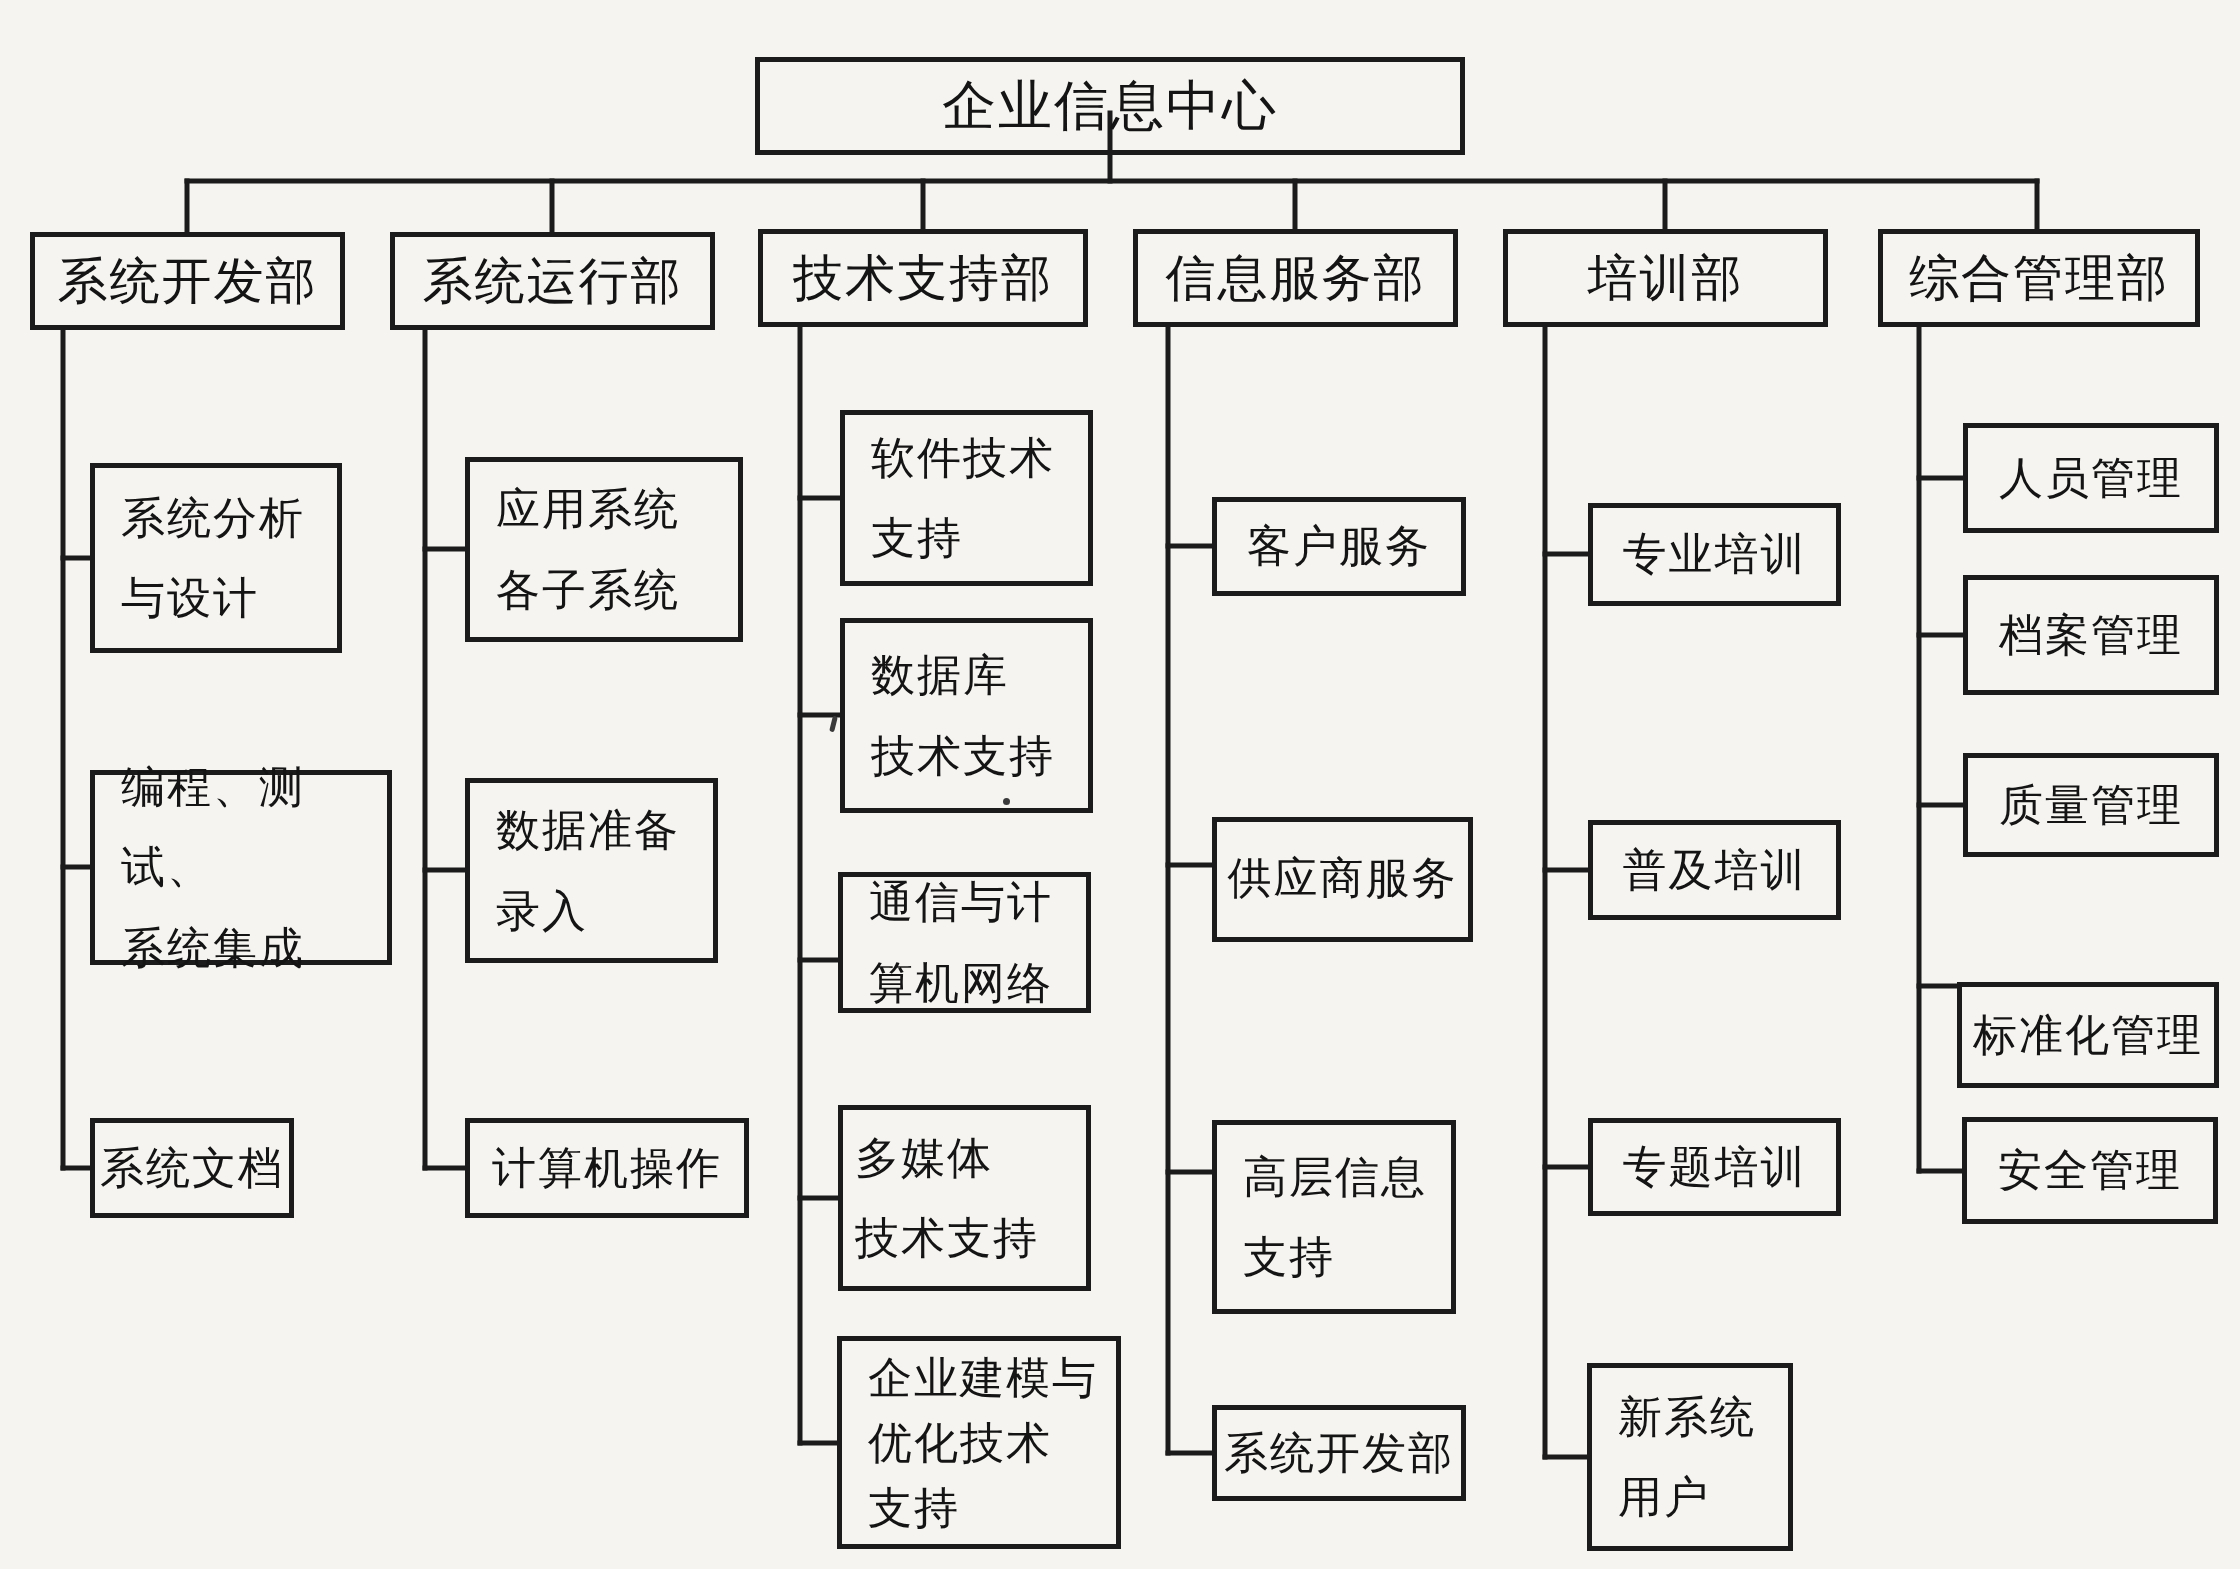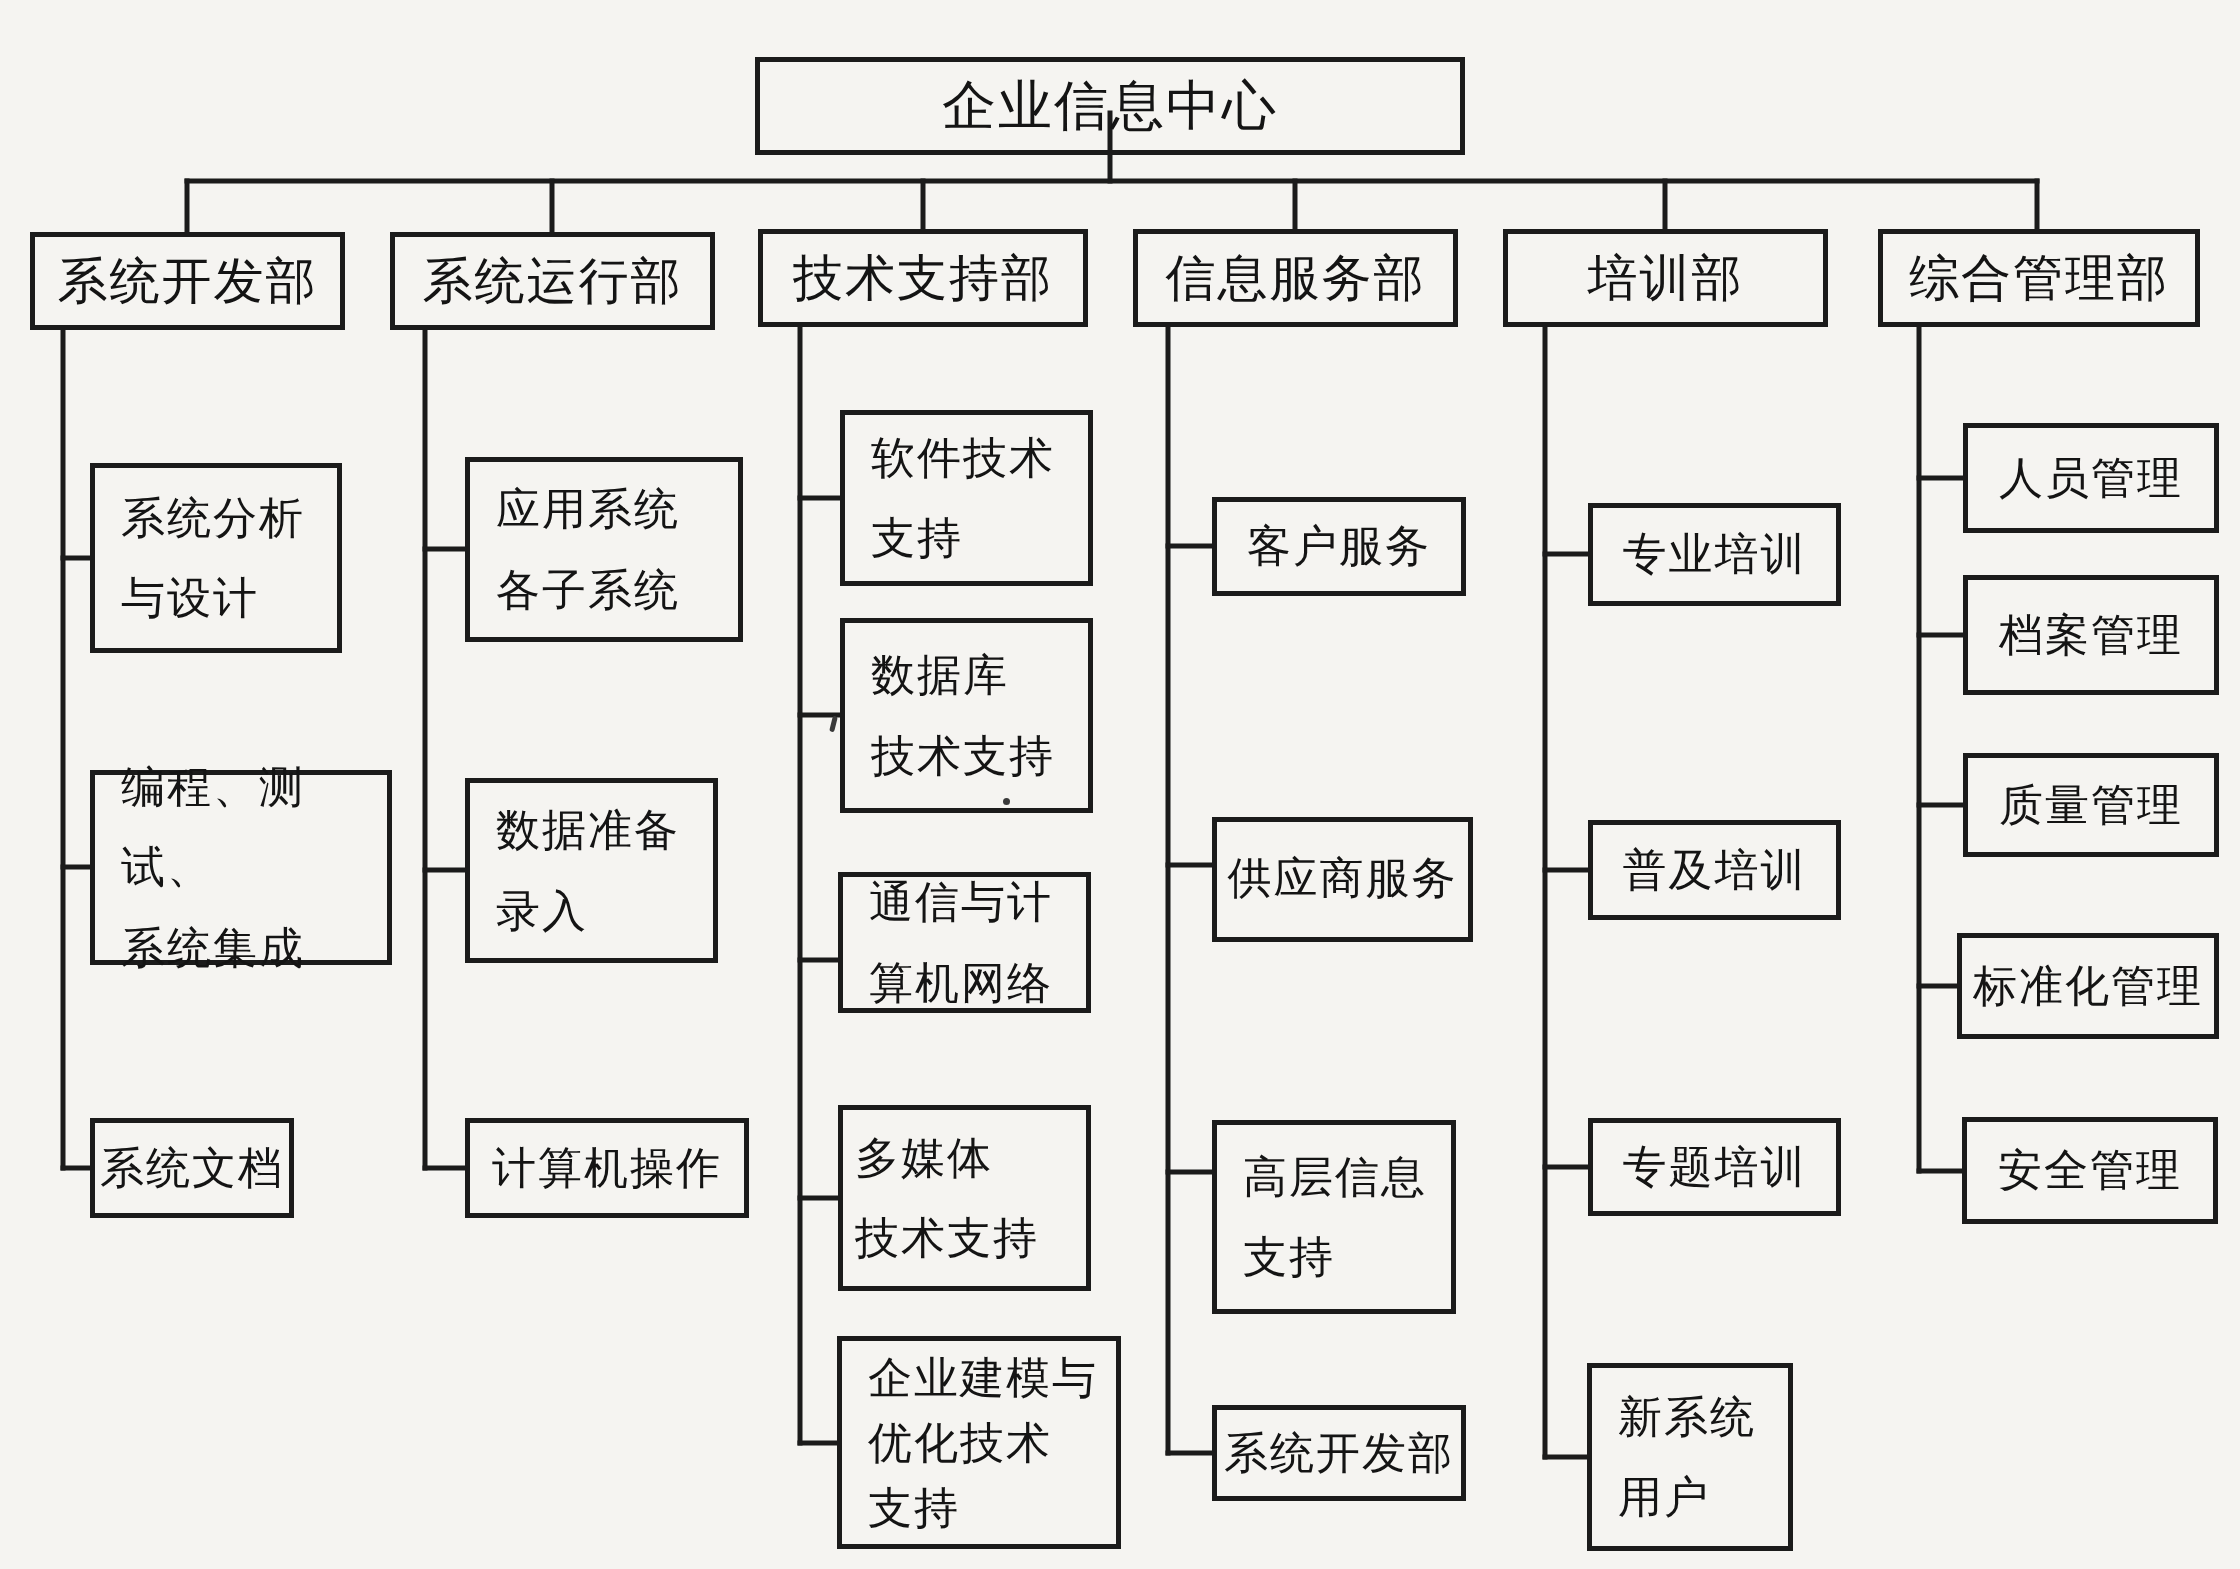--- a/index.html
+++ b/index.html
@@ -146,19 +146,19 @@
 
   <div class="node child sl" style="left:1588px;top:503px;width:253px;height:103px;">专业培训</div>
   <div class="node child sl" style="left:1588px;top:820px;width:253px;height:100px;">普及培训</div>
   <div class="node child sl" style="left:1588px;top:1118px;width:253px;height:98px;">专题培训</div>
   <div class="node child ml" style="left:1587px;top:1363px;width:206px;height:188px;">新系统
 用户</div>
 
   <div class="node child sl" style="left:1963px;top:423px;width:256px;height:110px;">人员管理</div>
   <div class="node child sl" style="left:1963px;top:575px;width:256px;height:120px;">档案管理</div>
   <div class="node child sl" style="left:1963px;top:753px;width:256px;height:104px;">质量管理</div>
-  <div class="node child sl" style="left:1957px;top:933px;width:262px;height:106px;">标准化管理</div>
+  <div class="node child sl" style="left:1957px;top:982px;width:262px;height:106px;">标准化管理</div>
   <div class="node child sl" style="left:1962px;top:1117px;width:256px;height:107px;">安全管理</div>
 
   <div class="speck speck-a"></div>
   <div class="speck speck-b"></div>
 
 </div>
 
 </body></html>

